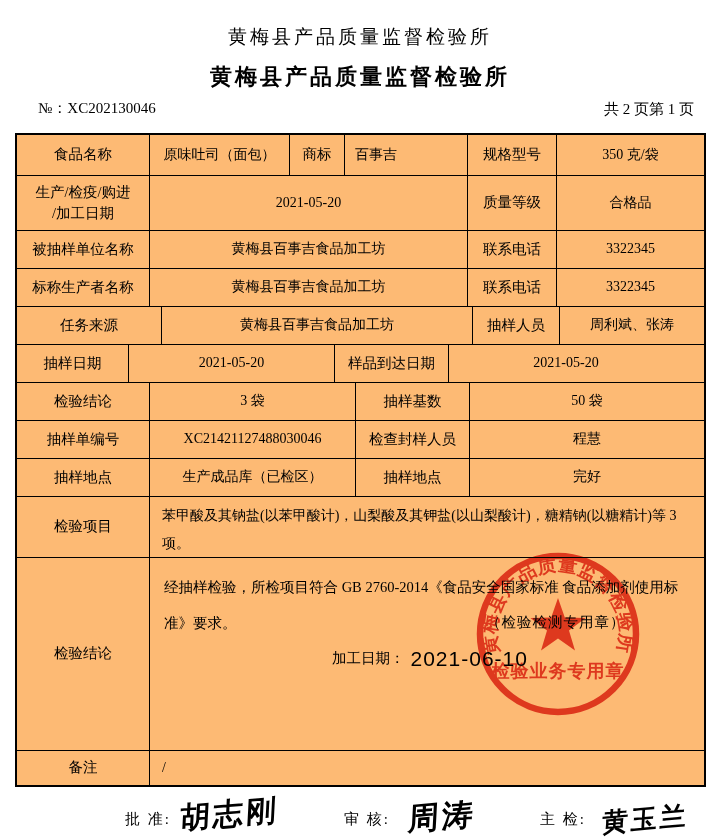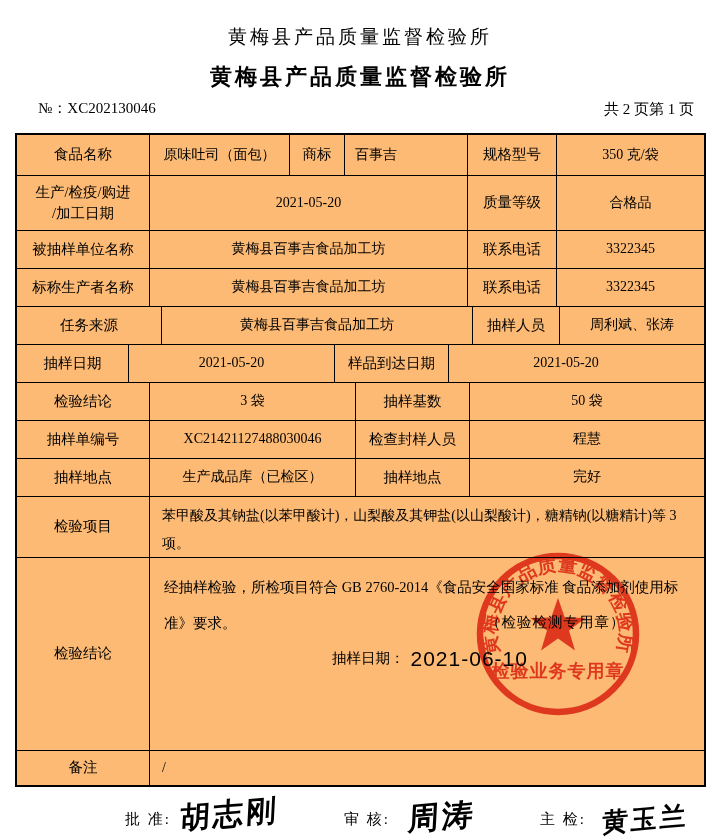--- a/index.html
+++ b/index.html
@@ -131,21 +131,21 @@
       <div class="cell lbl" style="width:133px">检验项目</div>
       <div class="cell txt-left" style="width:554px">苯甲酸及其钠盐(以苯甲酸计)，山梨酸及其钾盐(以山梨酸计)，糖精钠(以糖精计)等 3 项。</div>
     </div>
 
     <div class="trow" style="height:192px">
       <div class="cell lbl" style="width:133px">检验结论</div>
       <div class="cell conclusion-cell" style="width:554px">
         <div class="conclusion-text">经抽样检验，所检项目符合 GB 2760-2014《食品安全国家标准 食品添加剂使用标准》要求。</div>
         <div class="chop-note">（检验检测专用章）</div>
         <div class="issue-line">
-          <span>抽样日期：</span><span class="issue-date">2021-06-10</span>
+          <span>加工日期：</span><span class="issue-date">2021-06-10</span>
         </div>
         <svg class="stamp" width="172" height="172" viewBox="0 0 172 172">
           <defs>
             <path id="ringArc" d="M 28 106 A 62 62 0 1 1 144 106" fill="none"></path>
           </defs>
           <circle cx="86" cy="85" r="78" fill="none" stroke-width="6.5" stroke="#dd3a2d"></circle>
           <text font-size="19" font-weight="bold" letter-spacing="0.5" font-family="Liberation Serif, DejaVu Serif, serif" fill="#dd3a2d">
             <textPath href="#ringArc" startOffset="2">黄梅县产品质量监督检验所</textPath>
           </text>
           <polygon points="86,49 92.8,68.6 113.6,69.0 97.0,81.6 103.0,101.5 86,89.6 69.0,101.5 75.0,81.6 58.4,69.0 79.2,68.6" fill="#dd3a2d"></polygon>

